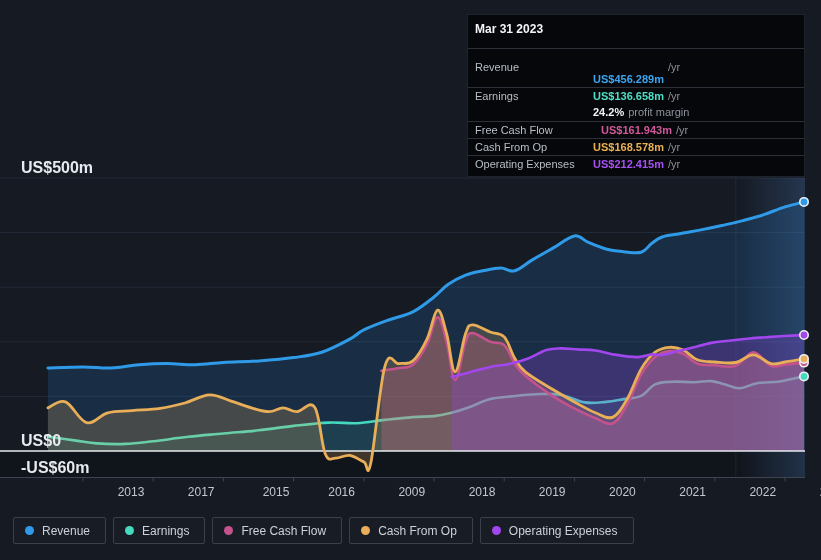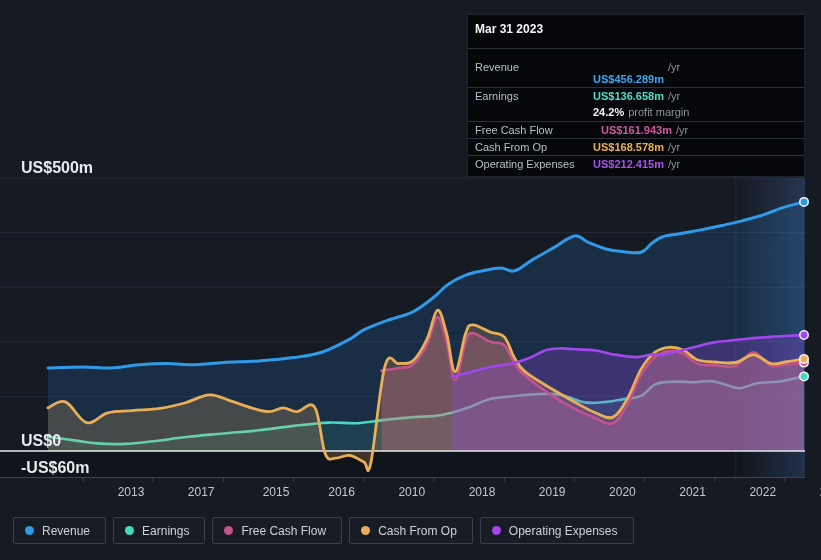--- a/index.html
+++ b/index.html
@@ -88,21 +88,21 @@
   <div class="labels" id="ylabels">
       <span class="y-label" style="top: 159px;">US$500m</span>
       <span class="y-label" style="top: 432px;">US$0</span>
       <span class="y-label" style="top: 459.3px;">-US$60m</span>
     </div>
   <div class="labels" id="xlabels">
       <span class="x-label" style="left: 83px; top: 485px;">2013</span>
       <span class="x-label" style="left: 153.2px; top: 485px;">2017</span>
       <span class="x-label" style="left: 228px; top: 485px;">2015</span>
       <span class="x-label" style="left: 293.6px; top: 485px;">2016</span>
-      <span class="x-label" style="left: 363.8px; top: 485px;">2010</span>
+      <span class="x-label" style="left: 363.8px; top: 485px;">2009</span>
       <span class="x-label" style="left: 434px; top: 485px;">2018</span>
       <span class="x-label" style="left: 504.2px; top: 485px;">2019</span>
       <span class="x-label" style="left: 574.4px; top: 485px;">2020</span>
       <span class="x-label" style="left: 644.6px; top: 485px;">2021</span>
       <span class="x-label" style="left: 714.8px; top: 485px;">2022</span>
       <span class="x-label" style="left: 785px; top: 485px;">2023</span>
     </div>
 
   <div class="tooltip">
     <div class="tt-head">Mar 31 2023</div>

